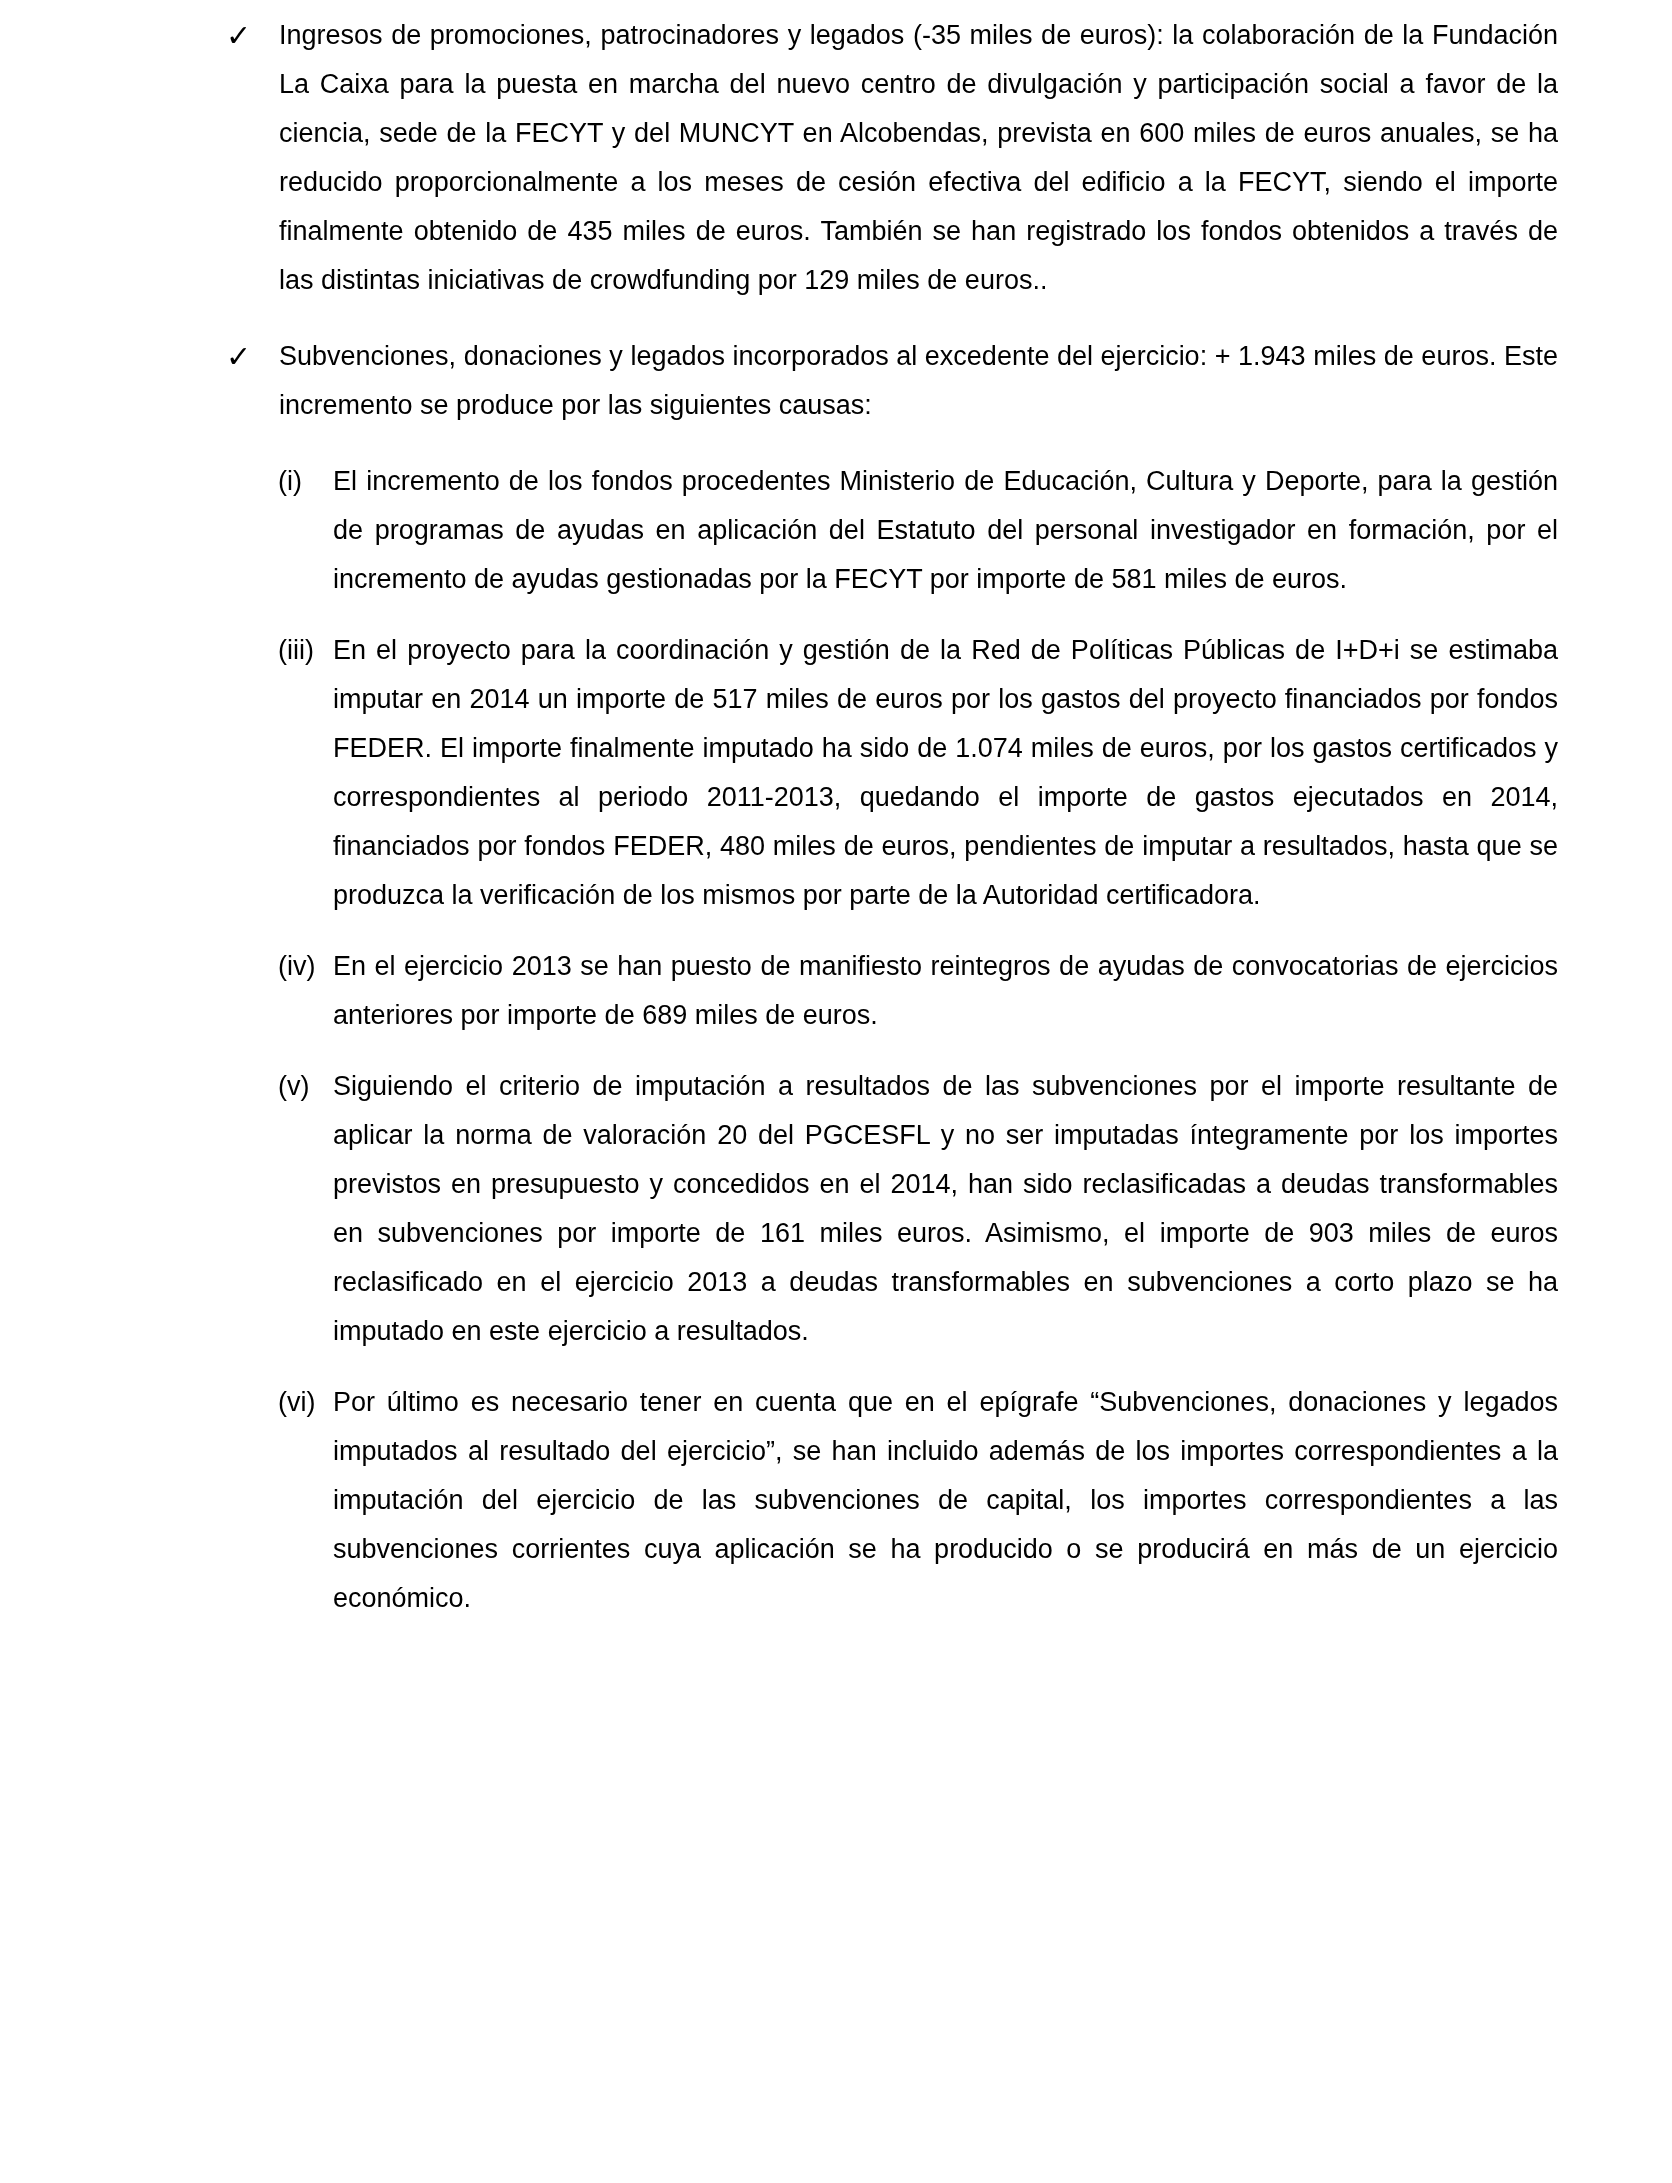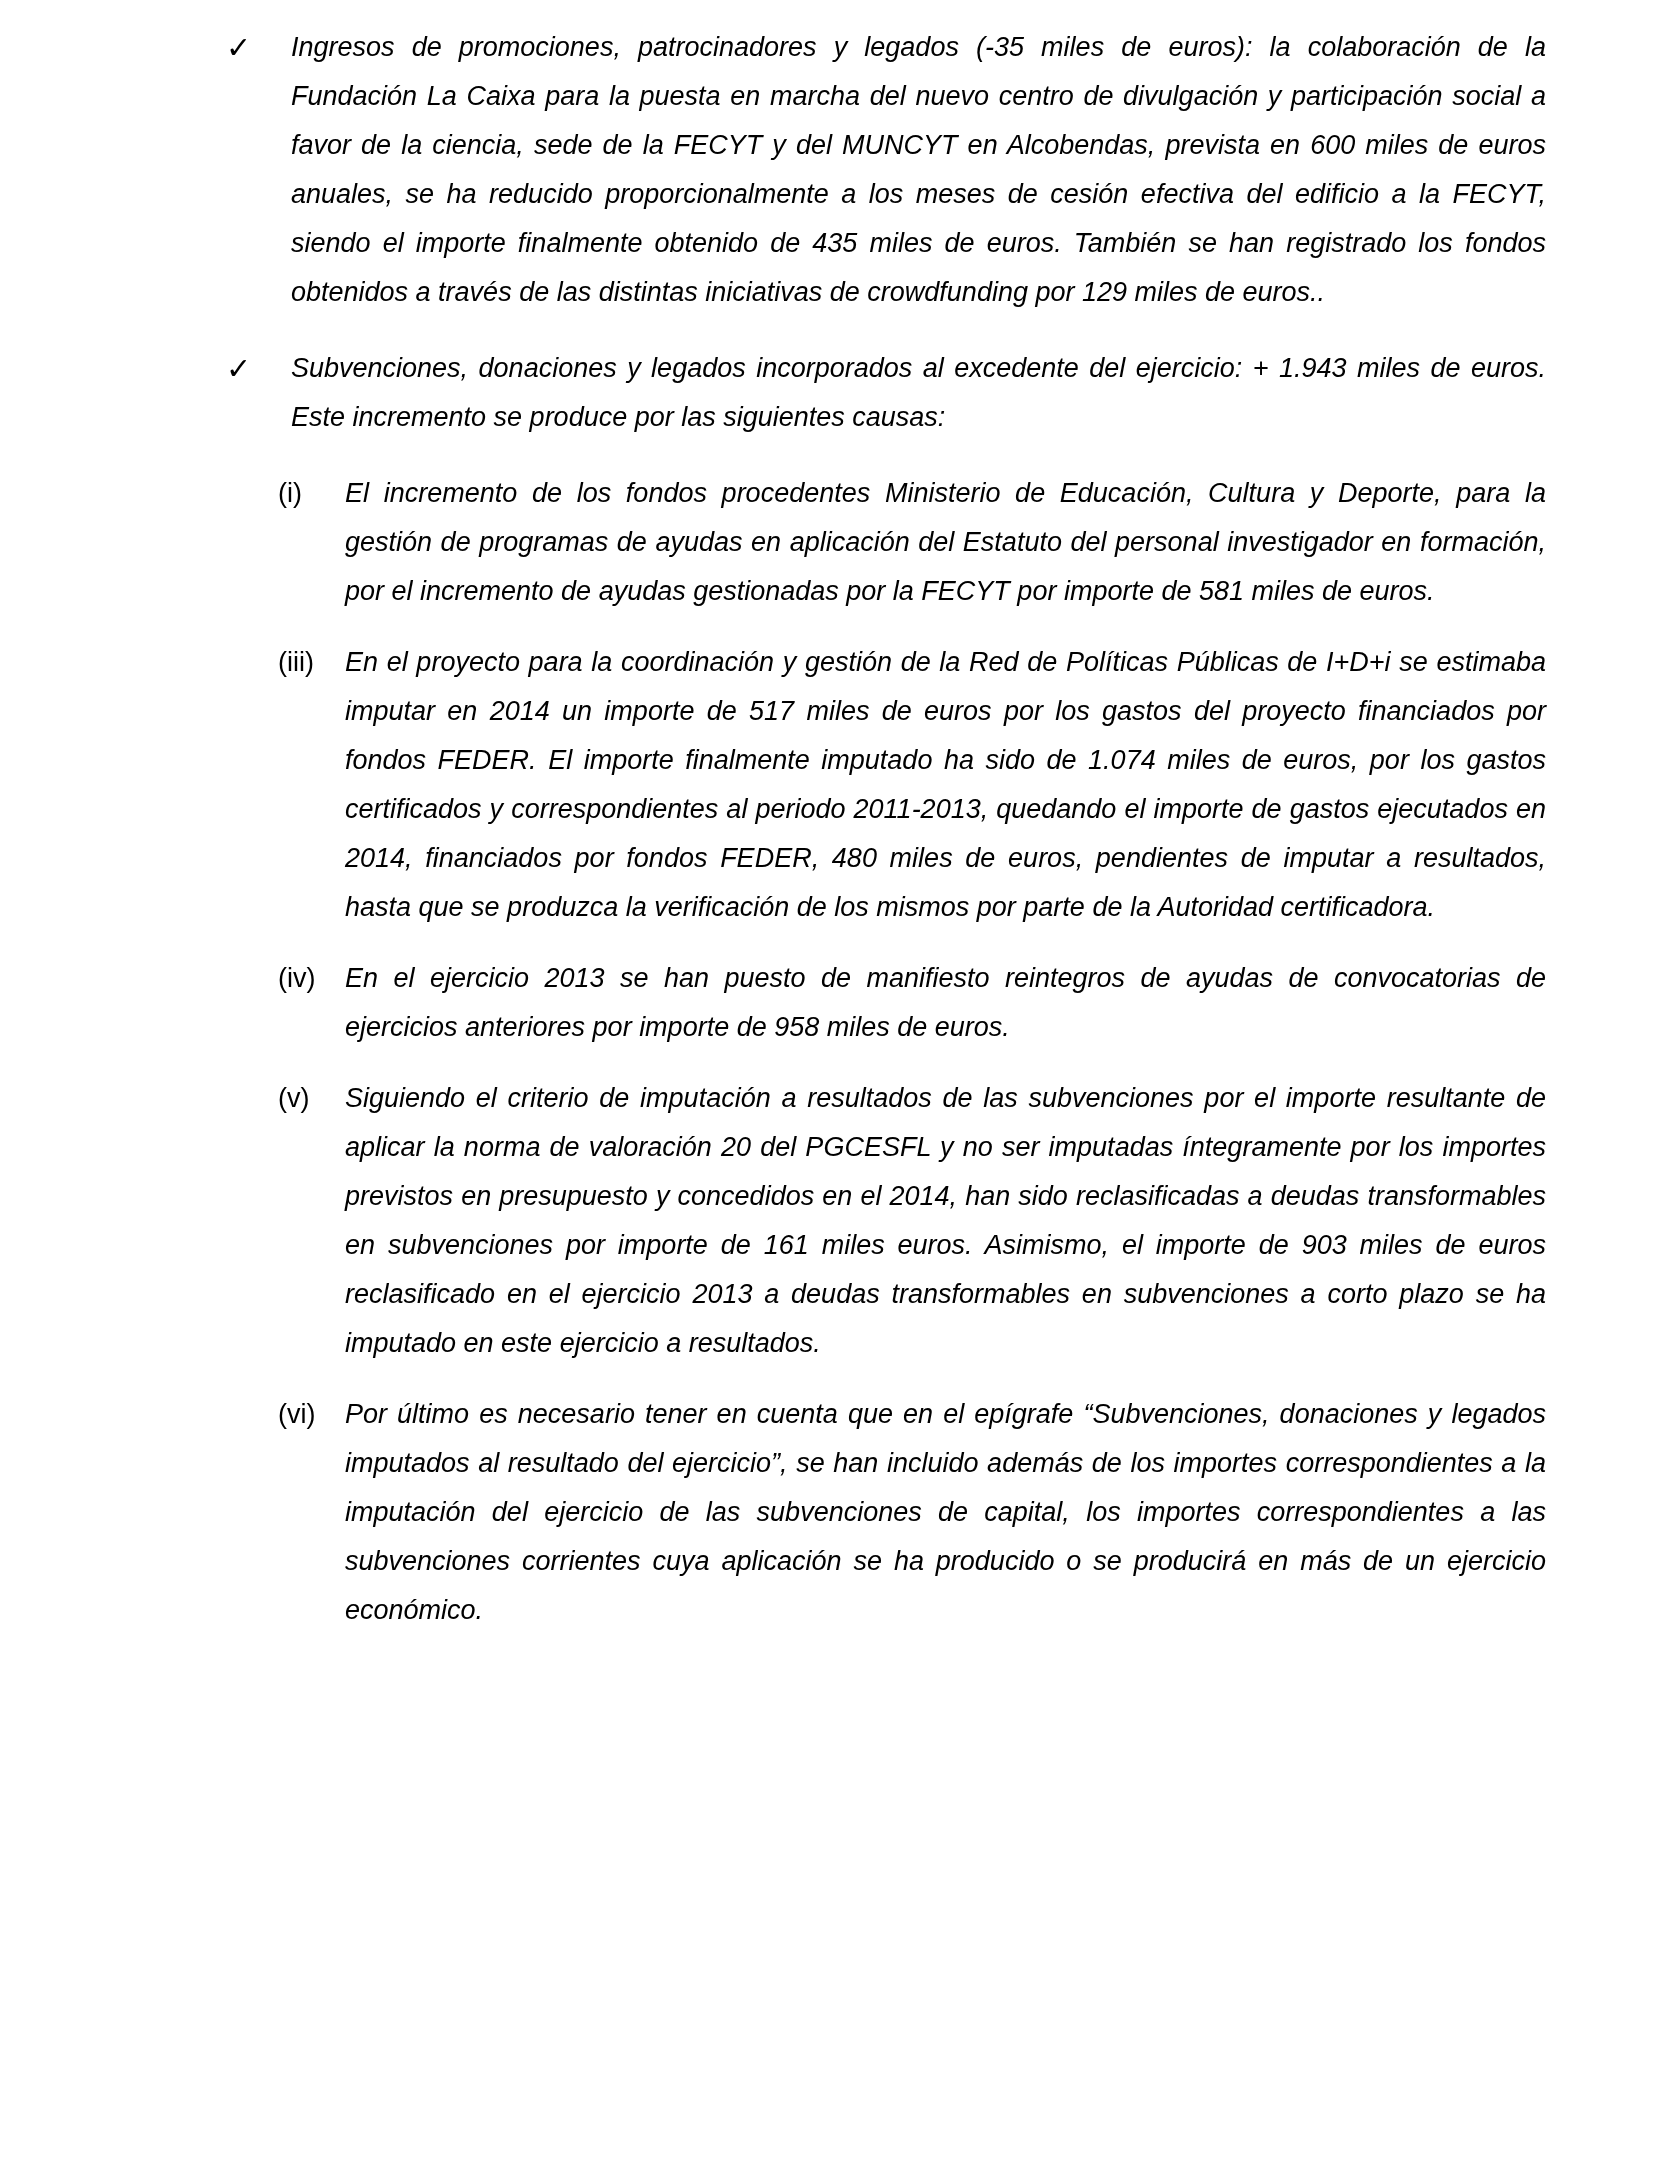--- a/index.html
+++ b/index.html
@@ -16,27 +16,26 @@
     font-family: "Liberation Sans", sans-serif;
     overflow: hidden;
   }
   .doc {
     position: absolute;
     left: 226px;
     top: 11px;
     width: 1332px;
   }
   .para {
-    margin: 12px;
+    margin: 0;
     font-size: 27px;
     line-height: 49px;
     text-align: justify;
     text-justify: inter-word;
     color: #000000;
-    font-style: italic;
   }
   .li1 {
     position: relative;
     padding-left: 53px;
     margin: 0 0 27px 0;
   }
   .mark1 {
     position: absolute;
     left: 0;
     top: 0;
@@ -85,21 +84,21 @@
       </div>
 
 
       <div class="li2">
         <span class="mark2">(iii)</span>
         <p class="para">En el proyecto para la coordinación y gestión de la Red de Políticas Públicas de I+D+i se estimaba imputar en 2014 un importe de 517 miles de euros por los gastos del proyecto financiados por fondos FEDER. El importe finalmente imputado ha sido de 1.074 miles de euros, por los gastos certificados y correspondientes al periodo 2011-2013, quedando el importe de gastos ejecutados en 2014, financiados por fondos FEDER, 480 miles de euros, pendientes de imputar a resultados, hasta que se produzca la verificación de los mismos por parte de la Autoridad certificadora.</p>
       </div>
 
       <div class="li2">
         <span class="mark2">(iv)</span>
-        <p class="para">En el ejercicio 2013 se han puesto de manifiesto reintegros de ayudas de convocatorias de ejercicios anteriores por importe de 958 miles de euros.</p>
+        <p class="para">En el ejercicio 2013 se han puesto de manifiesto reintegros de ayudas de convocatorias de ejercicios anteriores por importe de 689 miles de euros.</p>
       </div>
 
       <div class="li2">
         <span class="mark2">(v)</span>
         <p class="para">Siguiendo el criterio de imputación a resultados de las subvenciones por el importe resultante de aplicar la norma de valoración 20 del PGCESFL y no ser imputadas íntegramente por los importes previstos en presupuesto y concedidos en el 2014, han sido reclasificadas a deudas transformables en subvenciones por importe de 161 miles euros. Asimismo, el importe de 903 miles de euros reclasificado en el ejercicio 2013 a deudas transformables en subvenciones a corto plazo se ha imputado en este ejercicio a resultados.</p>
       </div>
 
       <div class="li2">
         <span class="mark2">(vi)</span>
         <p class="para">Por último es necesario tener en cuenta que en el epígrafe “Subvenciones, donaciones y legados imputados al resultado del ejercicio”, se han incluido además de los importes correspondientes a la imputación del ejercicio de las subvenciones de capital, los importes correspondientes a las subvenciones corrientes cuya aplicación se ha producido o se producirá en más de un ejercicio económico.</p>

